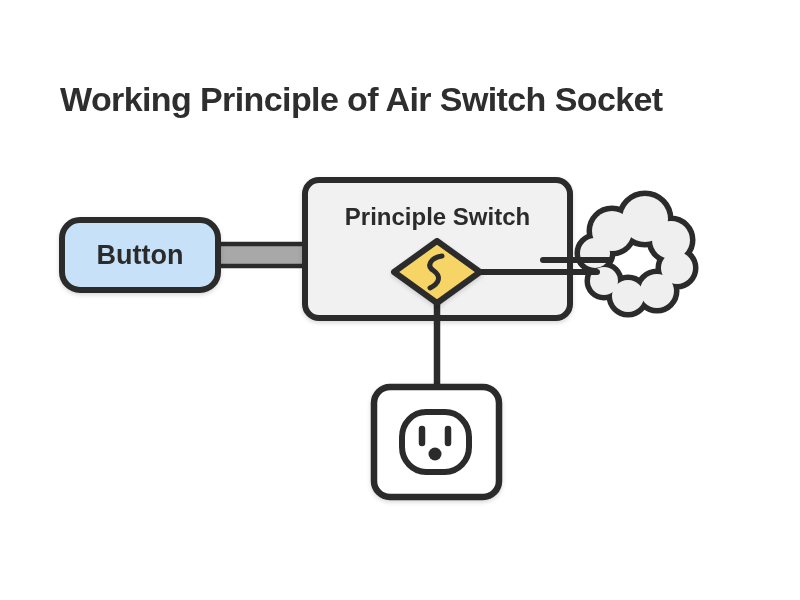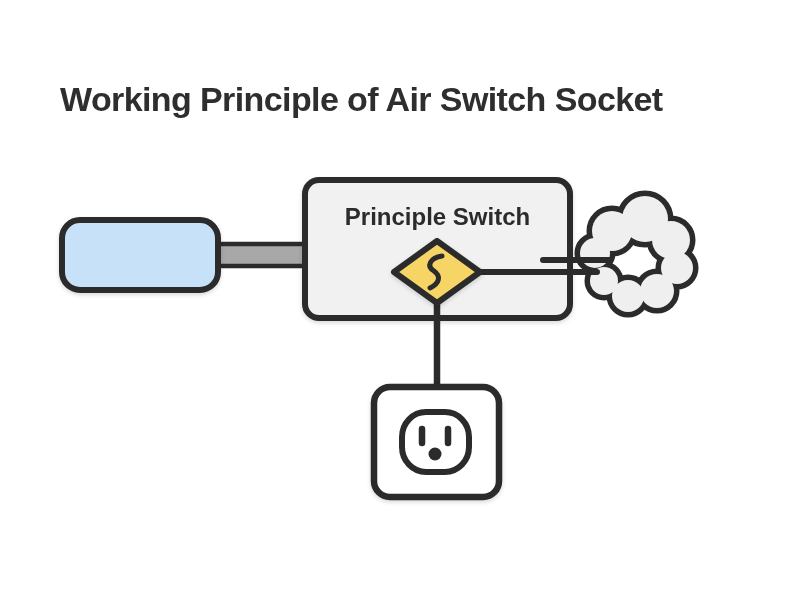--- a/index.html
+++ b/index.html
@@ -91,16 +91,17 @@
       <rect class="socket-outer" x="374" y="387" width="125" height="110" rx="16"></rect>
       <rect class="socket-face" x="402" y="412" width="67" height="60" rx="24" ry="25"></rect>
       <line class="slot" x1="422" y1="429" x2="422" y2="443"></line>
       <line class="slot" x1="448" y1="429" x2="448" y2="443"></line>
       <circle class="hole" cx="435" cy="454" r="6.5"></circle>
     </g>
   </svg>
 
   <div class="page-title">Working Principle of Air Switch Socket</div>
 
+  <div class="btn-label">Button</div>
 
   <div class="switch-label">Principle Switch</div>
 
 </div>
 
 </body></html>

